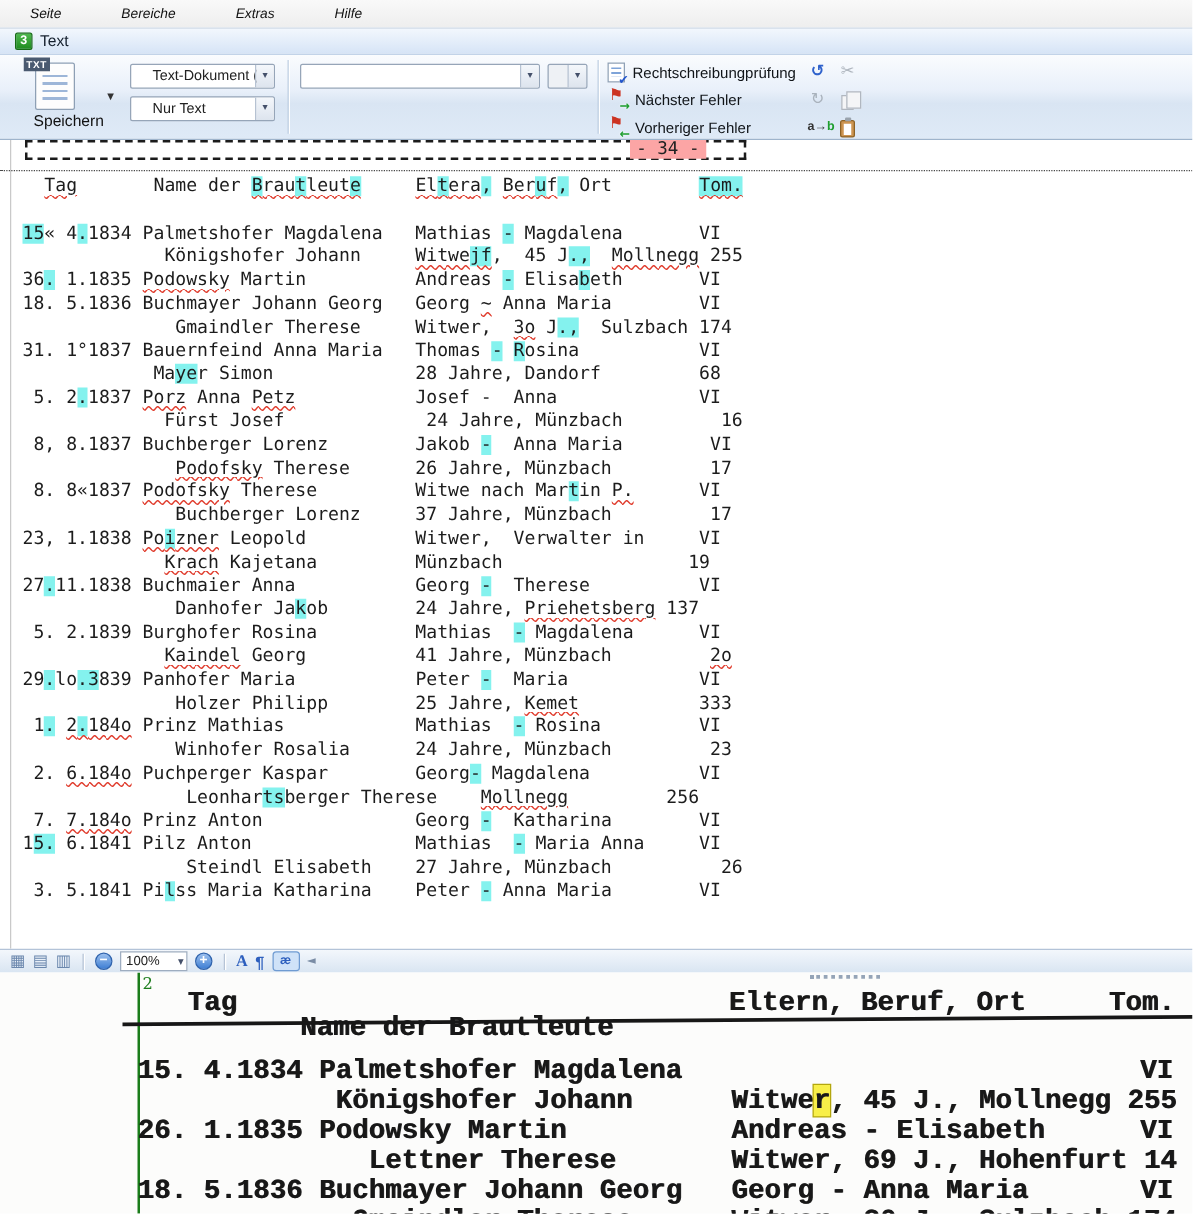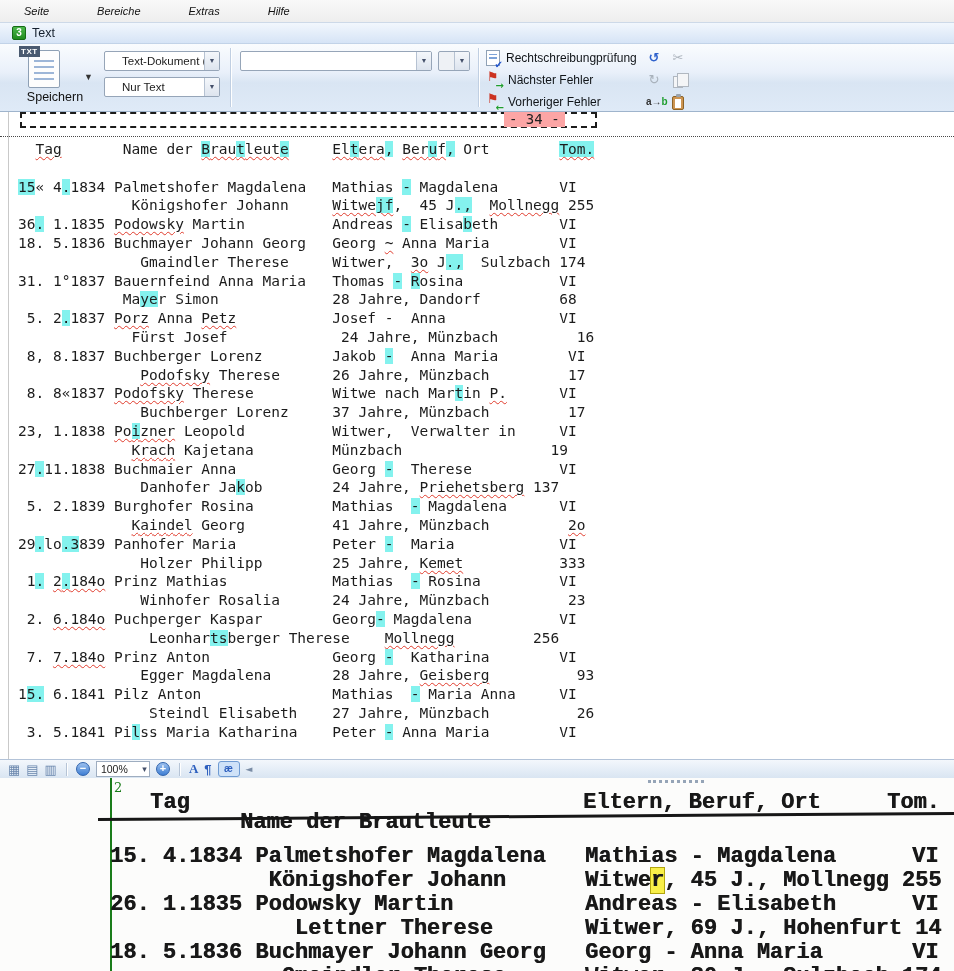--- a/index.html
+++ b/index.html
@@ -253,21 +253,20 @@
         <div class="eline"><span>              Danhofer Ja</span><span class="hl">k</span><span>ob        24 Jahre, </span><span class="sq">Priehetsberg</span><span> 137</span></div>
         <div class="eline"><span> 5. 2.1839 Burghofer Rosina         Mathias  </span><span class="hl">-</span><span> Magdalena      VI</span></div>
         <div class="eline"><span>             </span><span class="sq">Kaindel</span><span> Georg          41 Jahre, Münzbach         </span><span class="sq">2o</span></div>
         <div class="eline"><span>29</span><span class="hl">.</span><span>lo</span><span class="hl">.3</span><span>839 Panhofer Maria           Peter </span><span class="hl">-</span><span>  Maria            VI</span></div>
         <div class="eline"><span>              Holzer Philipp        25 Jahre, </span><span class="sq">Kemet</span><span>           333</span></div>
         <div class="eline"><span> 1</span><span class="hl">.</span><span> </span><span class="sq">2</span><span class="hl sq">.</span><span class="sq">184o</span><span> Prinz Mathias            Mathias  </span><span class="hl">-</span><span> Rosina         VI</span></div>
         <div class="eline"><span>              Winhofer Rosalia      24 Jahre, Münzbach         23</span></div>
         <div class="eline"><span> 2. </span><span class="sq">6.184o</span><span> Puchperger Kaspar        Georg</span><span class="hl">-</span><span> Magdalena          VI</span></div>
         <div class="eline"><span>               Leonhar</span><span class="hl">ts</span><span>berger Therese    </span><span class="sq">Mollnegg</span><span>         256</span></div>
         <div class="eline"><span> 7. </span><span class="sq">7.184o</span><span> Prinz Anton              Georg </span><span class="hl">-</span><span>  Katharina        VI</span></div>
-        <div class="eline"><span>              Egger Magdalena       28 Jahre, </span><span class="sq">Geisberg</span><span>          93</span></div>
         <div class="eline"><span>1</span><span class="hl">5.</span><span> 6.1841 Pilz Anton               Mathias  </span><span class="hl">-</span><span> Maria Anna     VI</span></div>
         <div class="eline"><span>               Steindl Elisabeth    27 Jahre, Münzbach          26</span></div>
         <div class="eline"><span> 3. 5.1841 Pi</span><span class="hl">l</span><span>ss Maria Katharina    Peter </span><span class="hl">-</span><span> Anna Maria        VI</span></div>
       </div>
   </div>
 
   <div class="estatus">
     <span class="gridico">▦</span>
     <span class="gridico">▤</span>
     <span class="gridico">▥</span>
@@ -289,21 +288,20 @@
     <div id="scan-header">
         <span class="scantxt" style="left: 150px; top: 12px;">Tag</span>
         <span class="scantxt" style="left: 240px; top: 12px; margin-top: 20px;">Name der Brautleute</span>
         <span class="scantxt" style="left: 583px; top: 12px;">Eltern, Beruf, Ort</span>
         <span class="scantxt" style="left: 887px; top: 12px;">Tom.</span>
       </div>
     <div class="rule"></div>
     <div id="scan-rows">
         <div class="scanrow" style="top: 66px;">
           <span class="scantxt sleft">15. 4.1834 Palmetshofer Magdalena</span>
-          <span class="scantxt sparents">Mathias - Magdalena</span>
           <span class="scantxt stom">VI</span>
         </div>
         <div class="scanrow" style="top: 90px;">
           <span class="scantxt sleft">            Königshofer Johann</span>
           <span class="scantxt sparents">Witwe<span class="boxedchar">r</span>, 45 J., Mollnegg 255</span>
         </div>
         <div class="scanrow" style="top: 114px;">
           <span class="scantxt sleft">26. 1.1835 Podowsky Martin</span>
           <span class="scantxt sparents">Andreas - Elisabeth</span>
           <span class="scantxt stom">VI</span>

